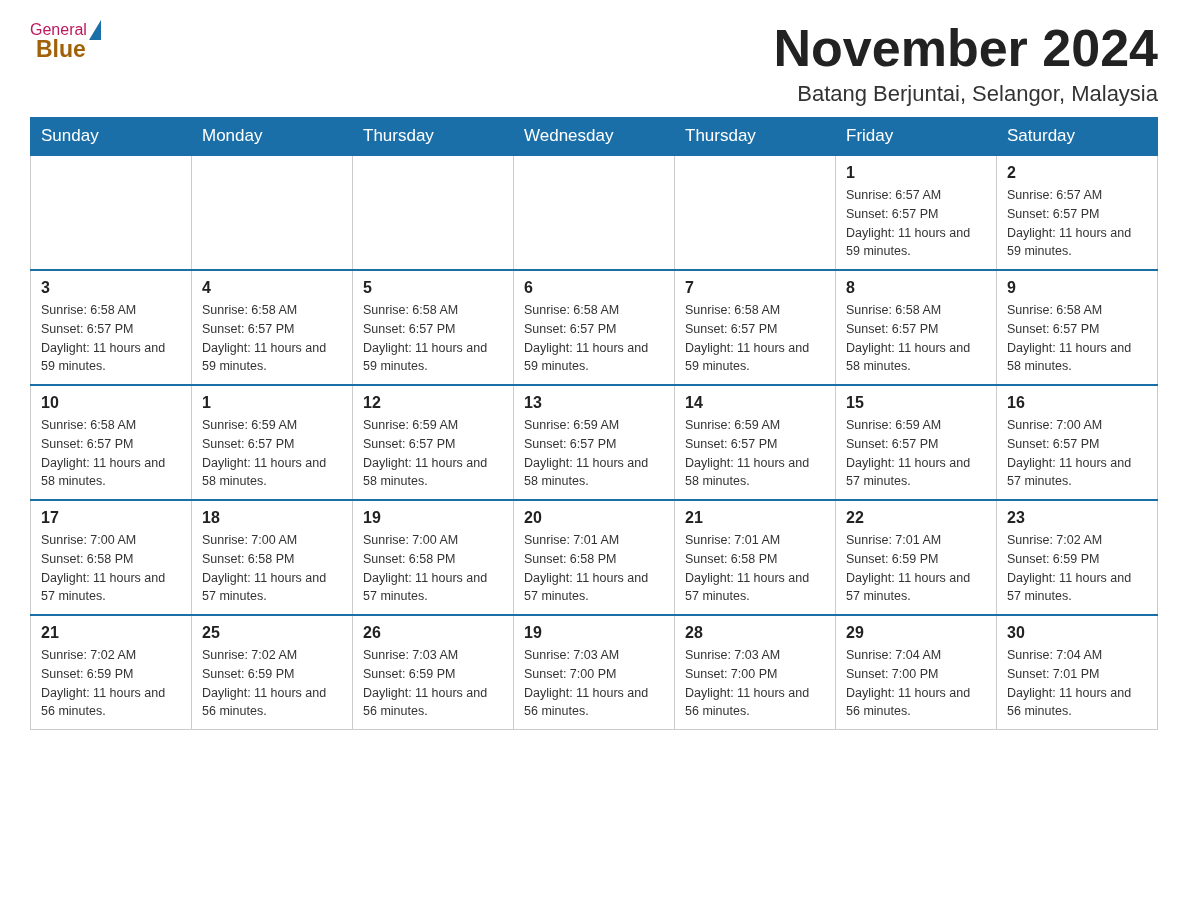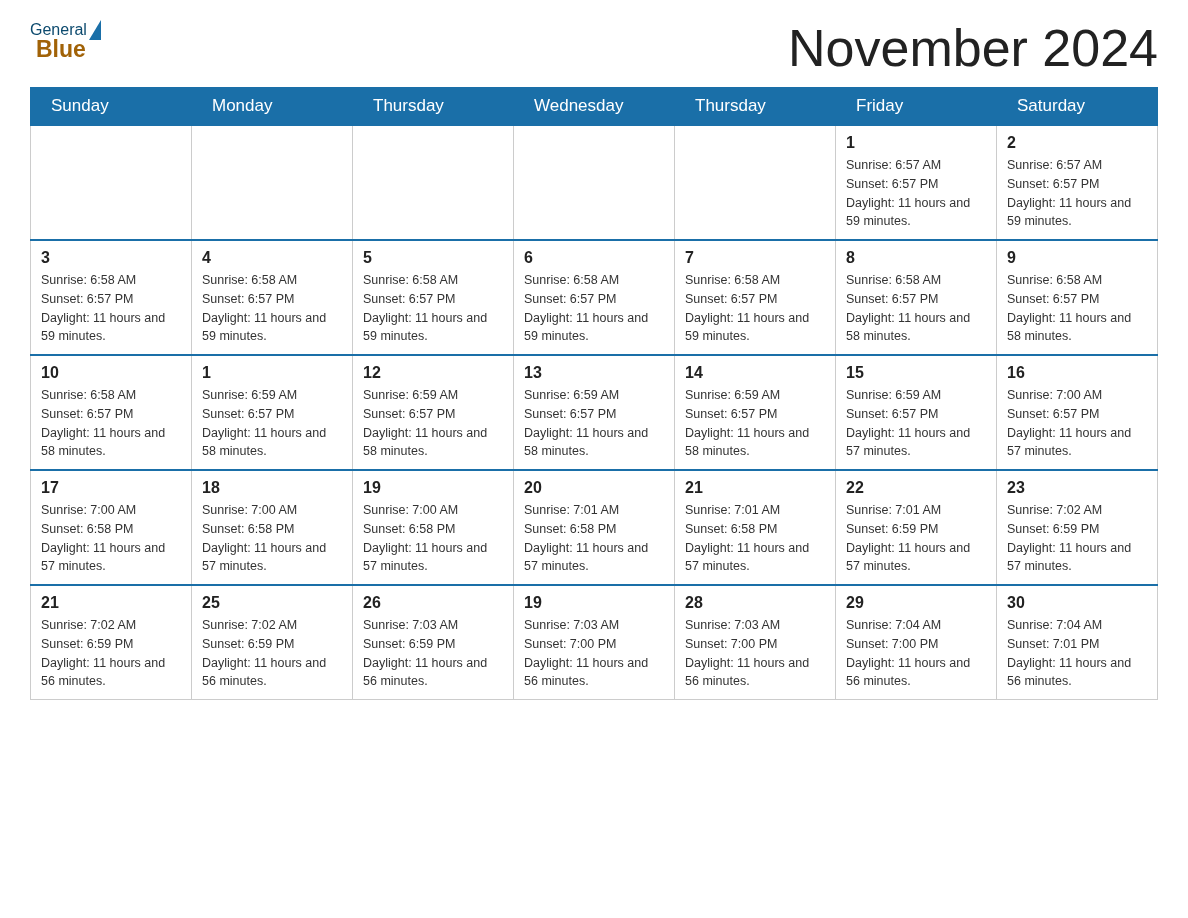--- a/index.html
+++ b/index.html
@@ -18,21 +18,21 @@
       margin-bottom: 10px;
     }
 
     .logo {
       display: flex;
       flex-direction: column;
       align-items: flex-start;
     }
 
     .logo-general {
-      color: #0c4a6e;
+      color: #be185d;
     }
 
     .logo-triangle {
       width: 0;
       height: 0;
       border-left: 12px solid transparent;
       border-bottom: 20px solid #1a6fa8;
       display: inline-block;
       margin: 0 2px;
     }
@@ -45,21 +45,21 @@
       margin-top: -4px;
       padding-left: 6px;
     }
 
     .title-block {
       text-align: right;
     }
 
     .month-title {
       font-size: 52px;
-      font-weight: normal;
+      font-weight: bold;
       color: #222;
       line-height: 1.1;
     }
 
     .location-title {
       font-size: 22px;
       color: #333;
       margin-top: 4px;
     }
 
@@ -67,21 +67,21 @@
       width: 100%;
       border-collapse: collapse;
       border: 1px solid #aaa;
     }
 
     .calendar-table th {
       background-color: #1a6fa8;
       color: #fff;
       font-size: 17px;
       font-weight: normal;
-      padding: 8px 20px;
+      padding: 8px 10px;
       text-align: left;
       border: 1px solid #1a6fa8;
     }
 
     .calendar-table td {
       vertical-align: top;
       padding: 8px 10px;
       border: 1px solid #ccc;
       width: 14.28%;
       min-height: 100px;
@@ -127,20 +127,21 @@
 <div class="header">
   <div class="logo">
     <div class="logo-row">
       <span class="logo-general">General</span>
       <span class="logo-triangle"></span>
     </div>
     <span class="logo-blue-text">Blue</span>
   </div>
   <div class="title-block">
     <div class="month-title">November 2024</div>
+    <div class="location-title">Batang Berjuntai, Selangor, Malaysia</div>
   </div>
 </div>
 
 <table class="calendar-table">
   <thead>
     <tr>
     <th>Sunday</th>
         <th>Monday</th>
         <th>Thursday</th>
         <th>Wednesday</th>

